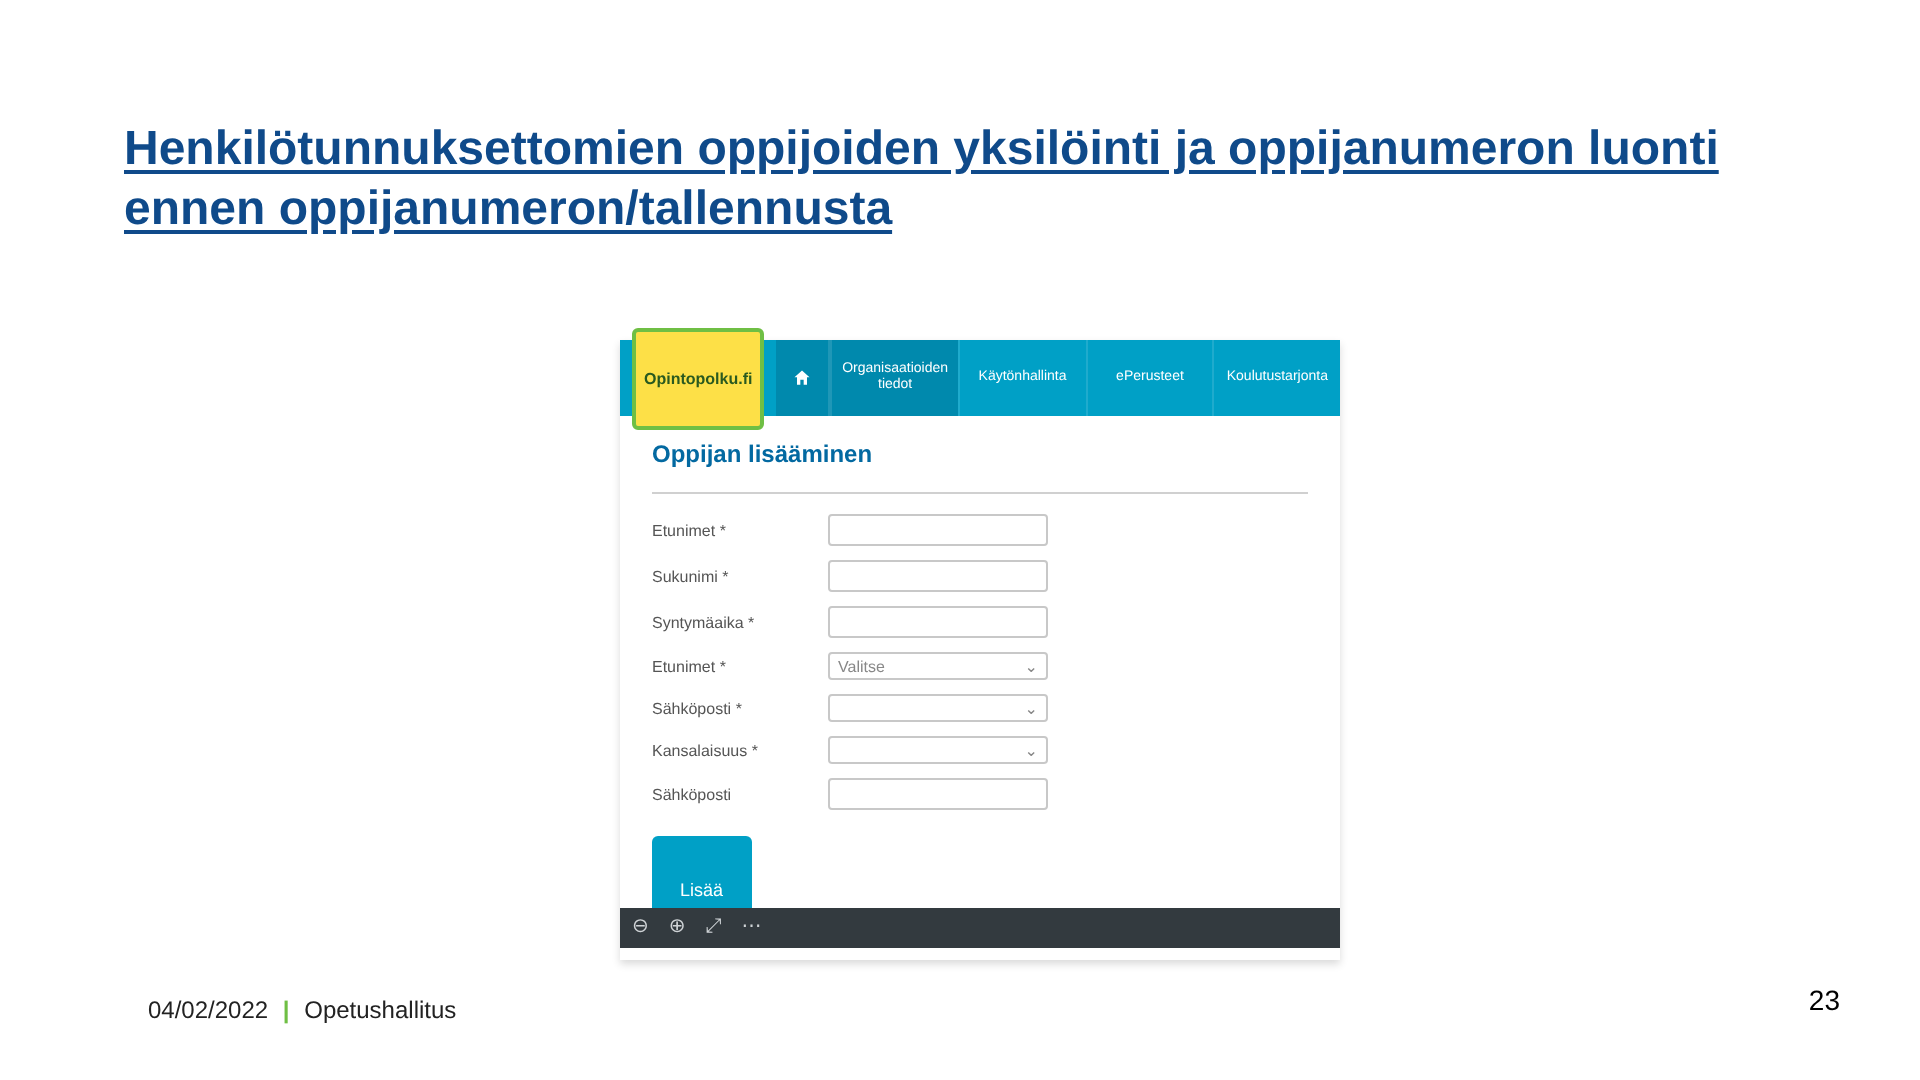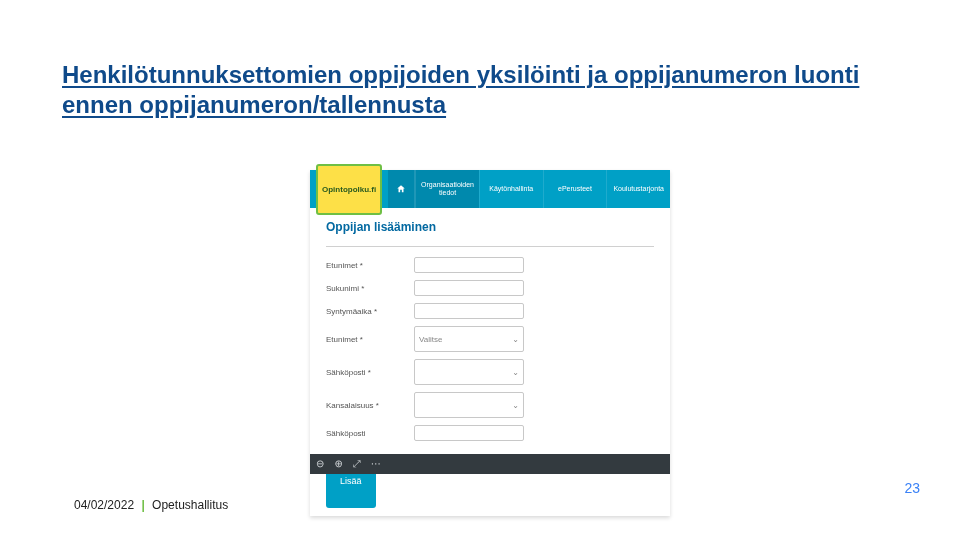--- a/index.html
+++ b/index.html
@@ -117,21 +117,21 @@
   .finput {
     flex: 0 0 110px;
     height: 16px;
     border: 1px solid #c8c8c8;
     border-radius: 2px;
     background: #fff;
     box-sizing: border-box;
   }
   .fselect {
     flex: 0 0 110px;
-    height: 26px;
+    height: 14px;
     border: 1px solid #c8c8c8;
     border-radius: 2px;
     background: #fff;
     display: flex;
     align-items: center;
     justify-content: space-between;
     padding: 0 4px;
     font-size: 8px;
     color: #888;
     box-sizing: border-box;
@@ -175,23 +175,23 @@
     color: #222;
   }
   .footer .sep {
     color: #6fbf44;
     font-weight: 700;
     padding: 0 4px;
   }
   .pagenum {
     position: absolute;
     right: 40px;
-    bottom: 44px;
+    bottom: 32px;
     font-size: 14px;
-    color: #3b82f6;
+    color: #000000;
   }
 </style>
 </head>
 <body>
 
 <div class="slide">
 
   <div class="title">Henkilötunnuksettomien oppijoiden yksilöinti ja oppijanumeron luonti ennen oppijanumeron/tallennusta</div>
 
   <div class="screenshot">

